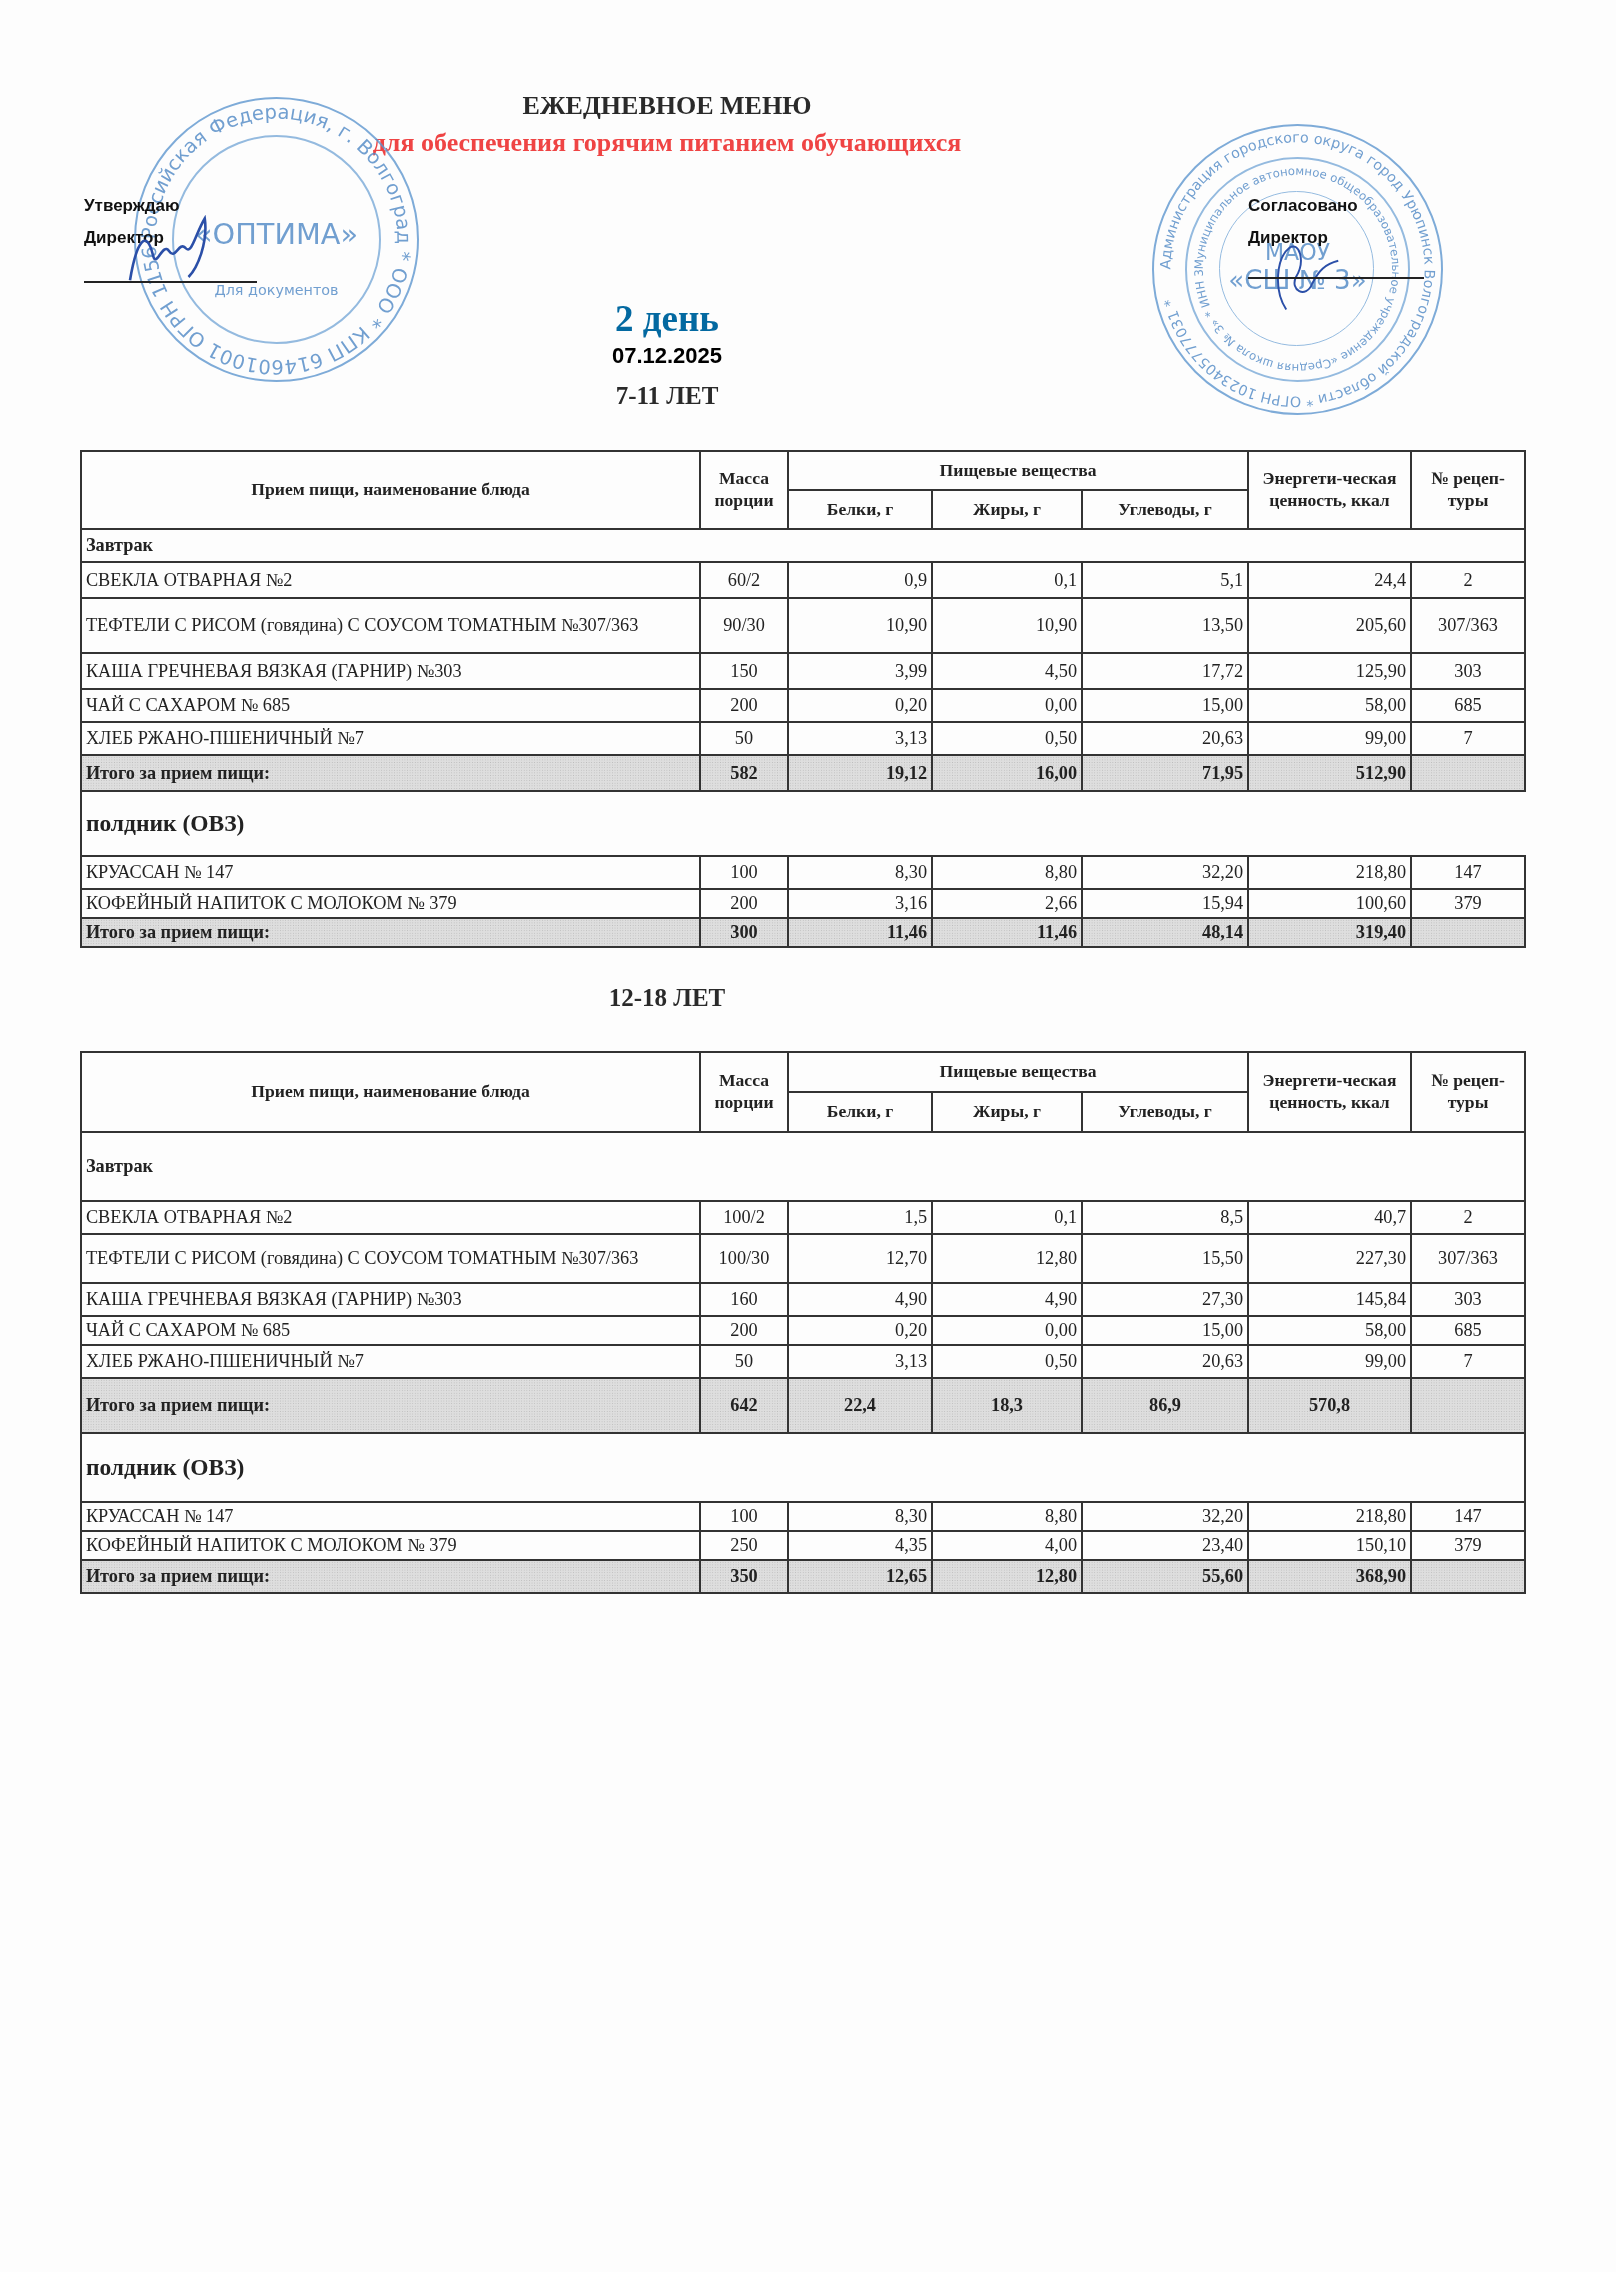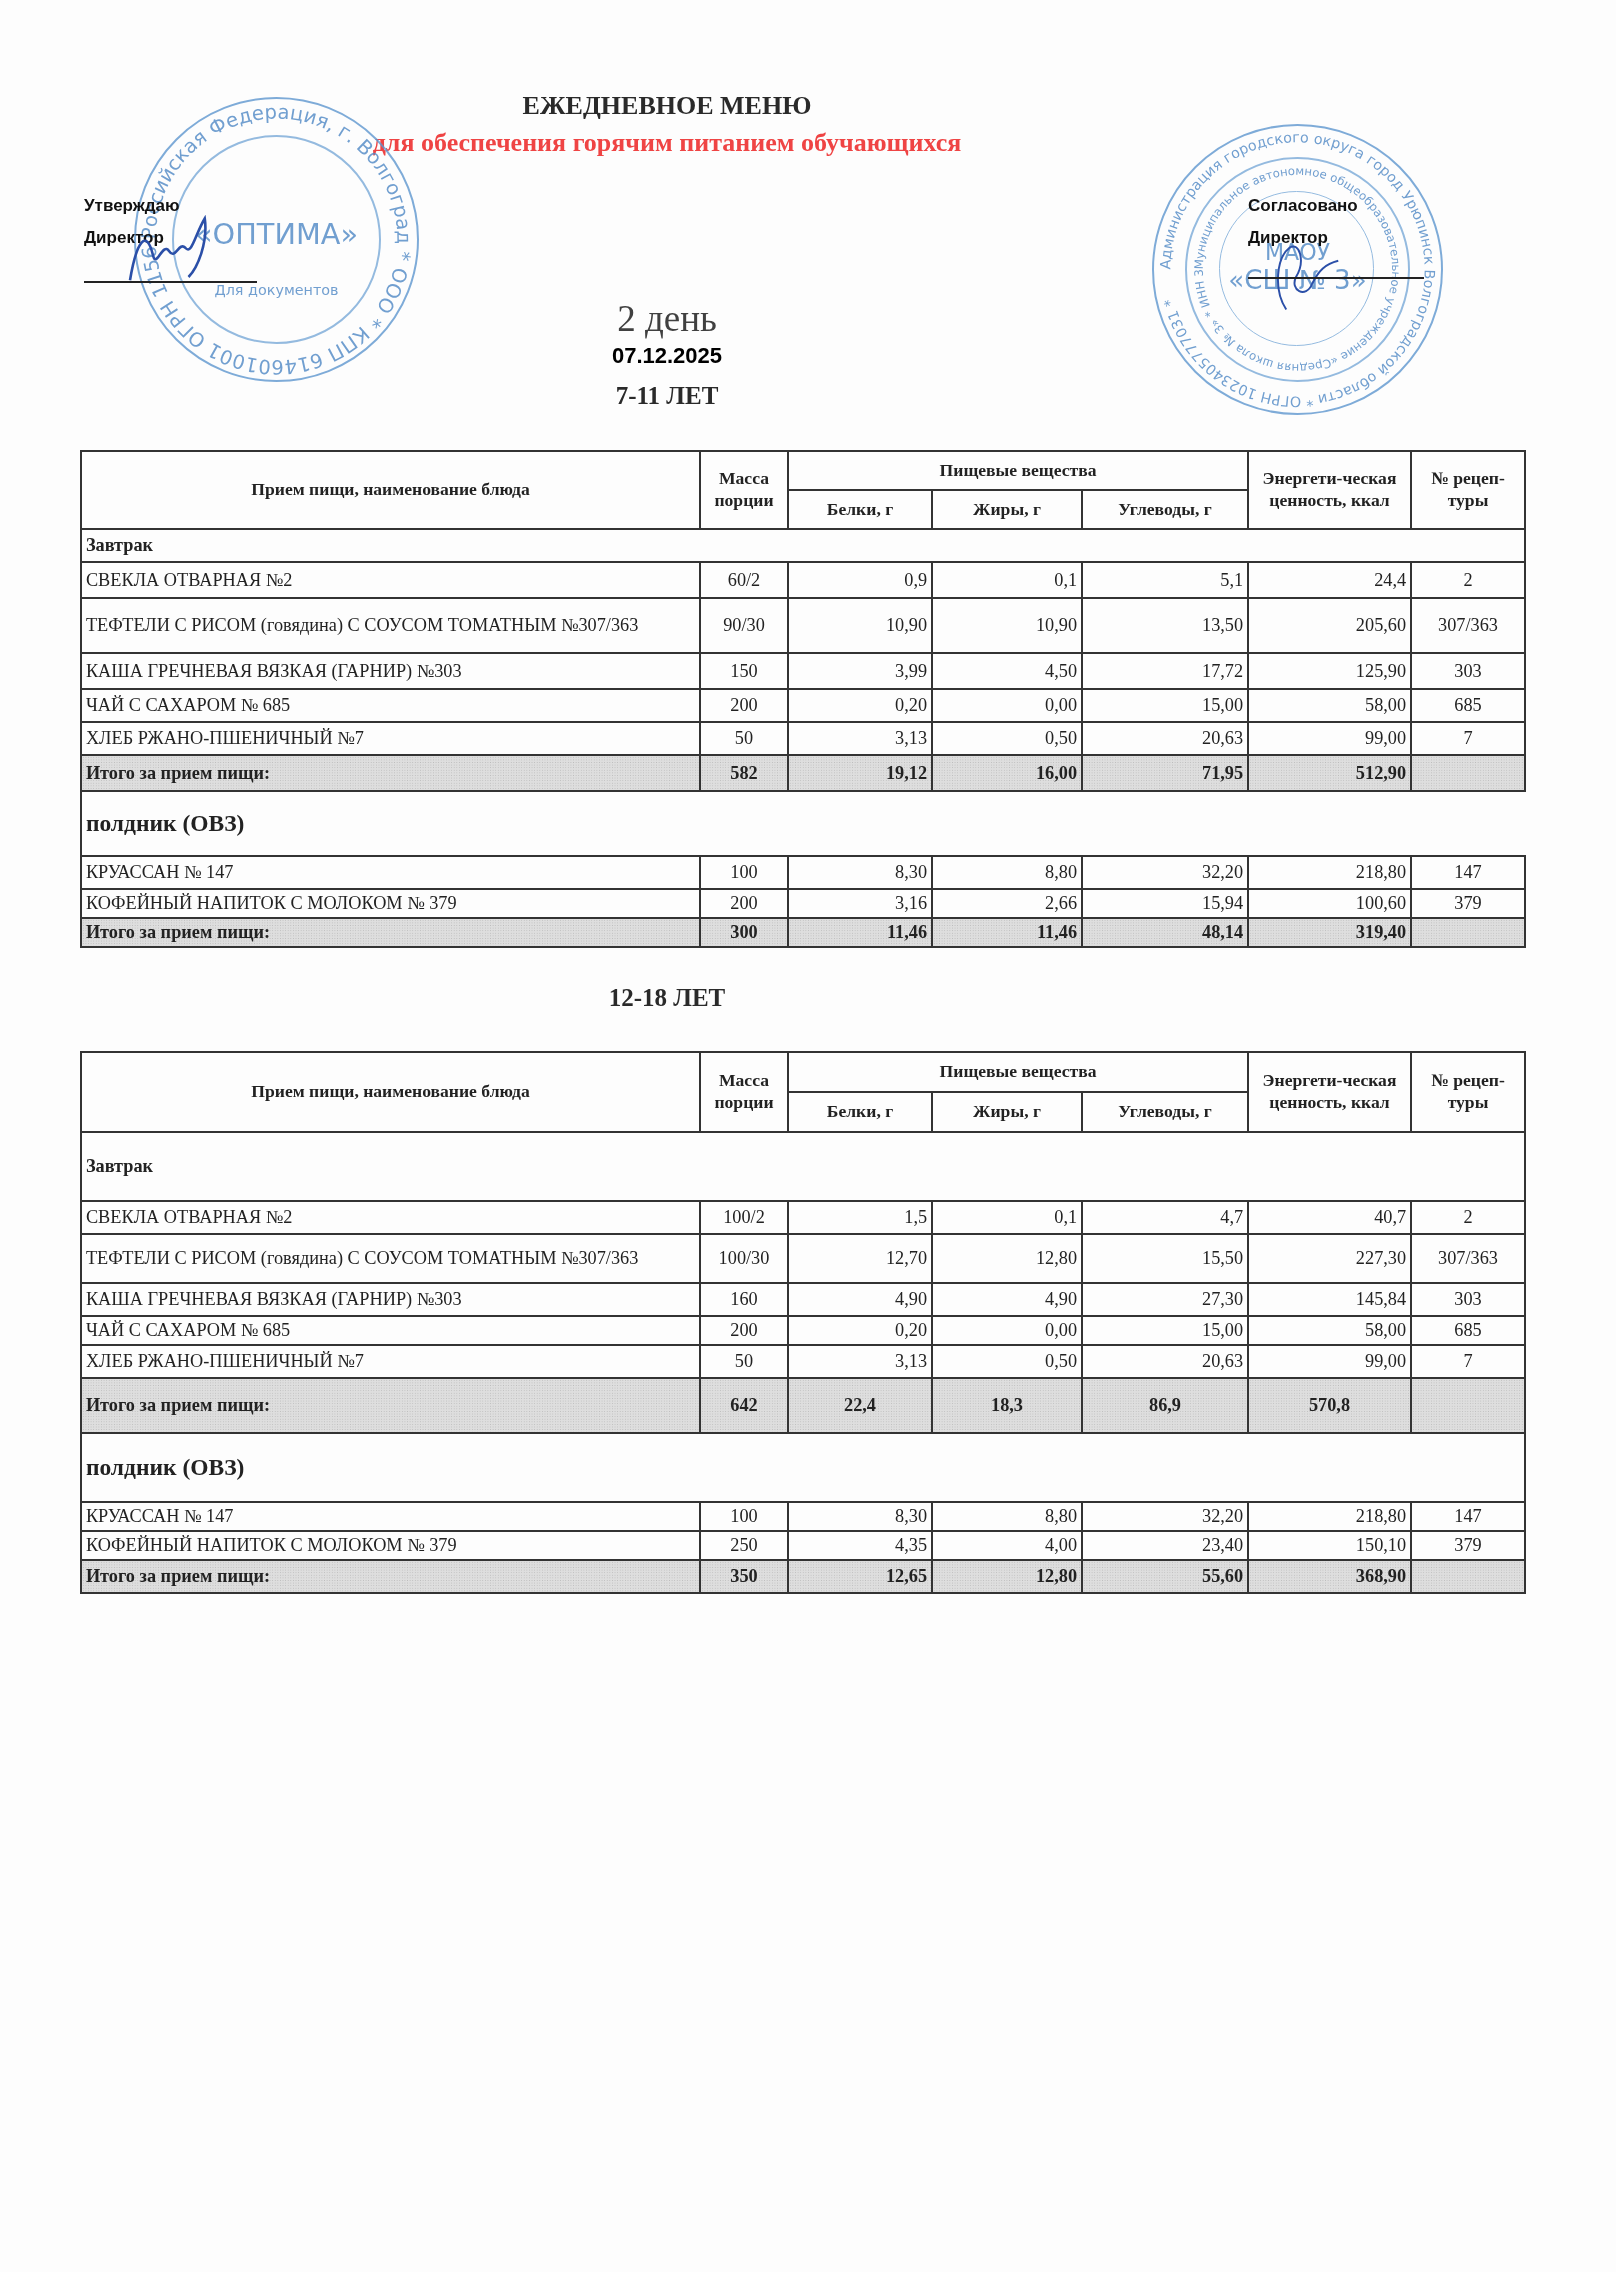--- a/index.html
+++ b/index.html
@@ -3,21 +3,21 @@
 <meta charset="utf-8">
 <style>
   html, body { margin: 0; padding: 0; }
   body {
     width: 1617px; height: 2273px; background: #fdfdfd; position: relative; overflow: hidden;
     font-family: "Liberation Serif", "DejaVu Serif", serif; color: #222;
   }
   .title { position: absolute; left: 0; width: 1334px; text-align: center; }
   .t1 { top: 91px; font-size: 26px; font-weight: bold; color: #2a2a2a; }
   .t2 { top: 128px; font-size: 26px; font-weight: bold; color: #ef4444; }
-  .day { top: 297px; font-size: 37px; font-weight: normal; color: #404040; }
+  .day { top: 297px; font-size: 37px; font-weight: bold; color: #0369a1; }
   .date { top: 343px; font-family: "Liberation Sans", sans-serif; font-size: 22px; font-weight: bold; color: #000; }
   .age1 { top: 382px; font-size: 25px; font-weight: bold; color: #2a2a2a; }
   .age2 { top: 984px; font-size: 25px; font-weight: bold; color: #2a2a2a; }
 
   .stamp { position: absolute; border-radius: 50%; border: 2.6px solid #5f97cf; opacity: 0.8; }
   .stamp-inner { position: absolute; border-radius: 50%; border: 2px solid #7aaad8; }
   .stamp svg { position: absolute; left: 0; top: 0; }
   .stamp-text { font-family: "DejaVu Sans", sans-serif; fill: #4f88c5; }
 
   .approve { position: absolute; font-family: "Liberation Sans", sans-serif; font-weight: bold; font-size: 17px; color: #111; }
@@ -233,21 +233,21 @@
     <th>Углеводы, г</th>
   </tr>
   <tr class="section small" style="height:69px;">
     <td colspan="7" style="border-bottom:2px solid #333;">Завтрак</td>
   </tr>
   <tr style="height:33px;">
     <td class="name">СВЕКЛА ОТВАРНАЯ  №2</td>
     <td class="mass">100/2</td>
     <td class="num">1,5</td>
     <td class="num">0,1</td>
-    <td class="num">4,7</td>
+    <td class="num">8,5</td>
     <td class="num">40,7</td>
     <td class="rec">2</td>
   </tr>
   <tr style="height:49px;">
     <td class="name" style="line-height:1.3;">ТЕФТЕЛИ С РИСОМ (говядина) С СОУСОМ ТОМАТНЫМ №307/363</td>
     <td class="mass">100/30</td>
     <td class="num">12,70</td>
     <td class="num">12,80</td>
     <td class="num">15,50</td>
     <td class="num">227,30</td>

